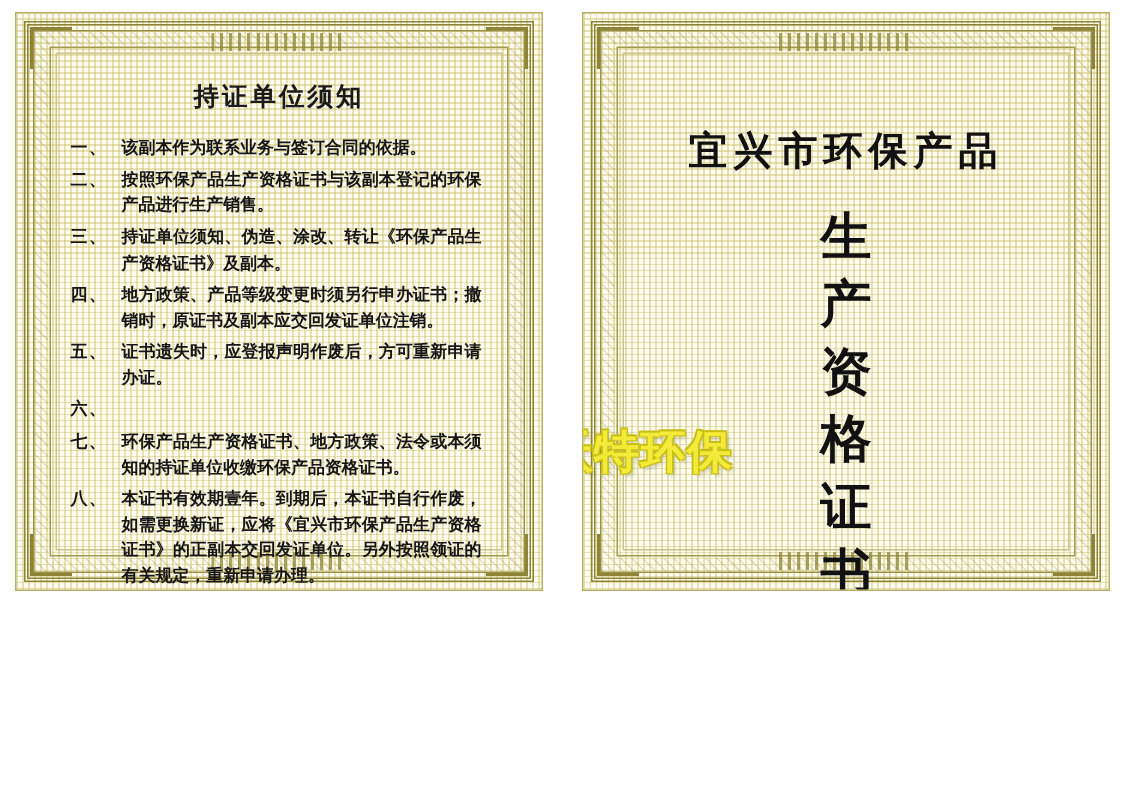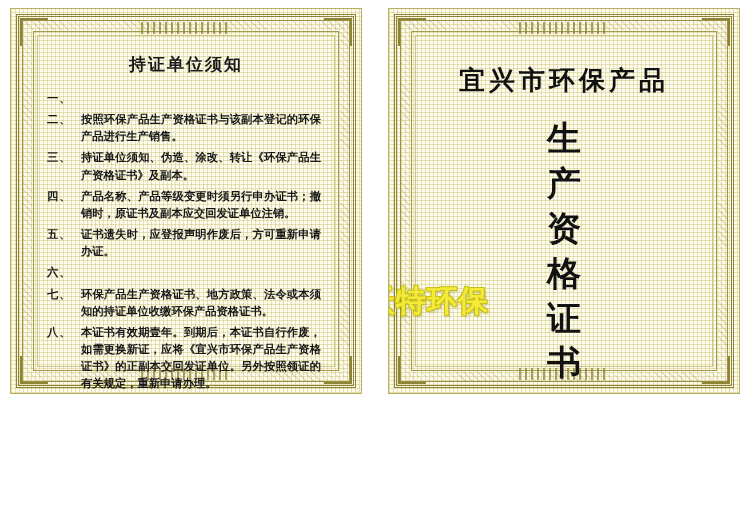--- a/index.html
+++ b/index.html
@@ -153,21 +153,21 @@
     text-justify: inter-ideograph;
   }
 
   
   .cert-head {
     text-align: center;
     font-weight: bold;
     font-size: 26px;
     letter-spacing: 4px;
     color: #111;
-    margin-top: 24px;
+    margin-top: 44px;
   }
   .cert-vertical {
     margin-top: 18px;
     text-align: center;
     font-weight: bold;
     font-size: 34px;
     line-height: 1.32;
     letter-spacing: 0;
     color: #111;
   }
@@ -211,32 +211,33 @@
     <div class="corner br"></div>
     <div class="orn-top"></div>
     <div class="orn-bottom"></div>
 
     <div class="content">
       <div class="notice-title">持证单位须知</div>
 
       <div class="notice-list">
         <div class="notice-item">
           <span class="notice-num">一、</span>
+          <span class="notice-text">该副本作为联系业务与签订合同的依据。</span>
         </div>
         <div class="notice-item">
           <span class="notice-num">二、</span>
           <span class="notice-text">按照环保产品生产资格证书与该副本登记的环保产品进行生产销售。</span>
         </div>
         <div class="notice-item">
           <span class="notice-num">三、</span>
           <span class="notice-text">持证单位须知、伪造、涂改、转让《环保产品生产资格证书》及副本。</span>
         </div>
         <div class="notice-item">
           <span class="notice-num">四、</span>
-          <span class="notice-text">产品名称、产品等级变更时须另行申办证书；撤销时，原证书及副本应交回发证单位注销。</span>
+          <span class="notice-text">地方政策、产品等级变更时须另行申办证书；撤销时，原证书及副本应交回发证单位注销。</span>
         </div>
         <div class="notice-item">
           <span class="notice-num">五、</span>
           <span class="notice-text">证书遗失时，应登报声明作废后，方可重新申请办证。</span>
         </div>
         <div class="notice-item">
           <span class="notice-num">六、</span>
         </div>
         <div class="notice-item">
           <span class="notice-num">七、</span>

